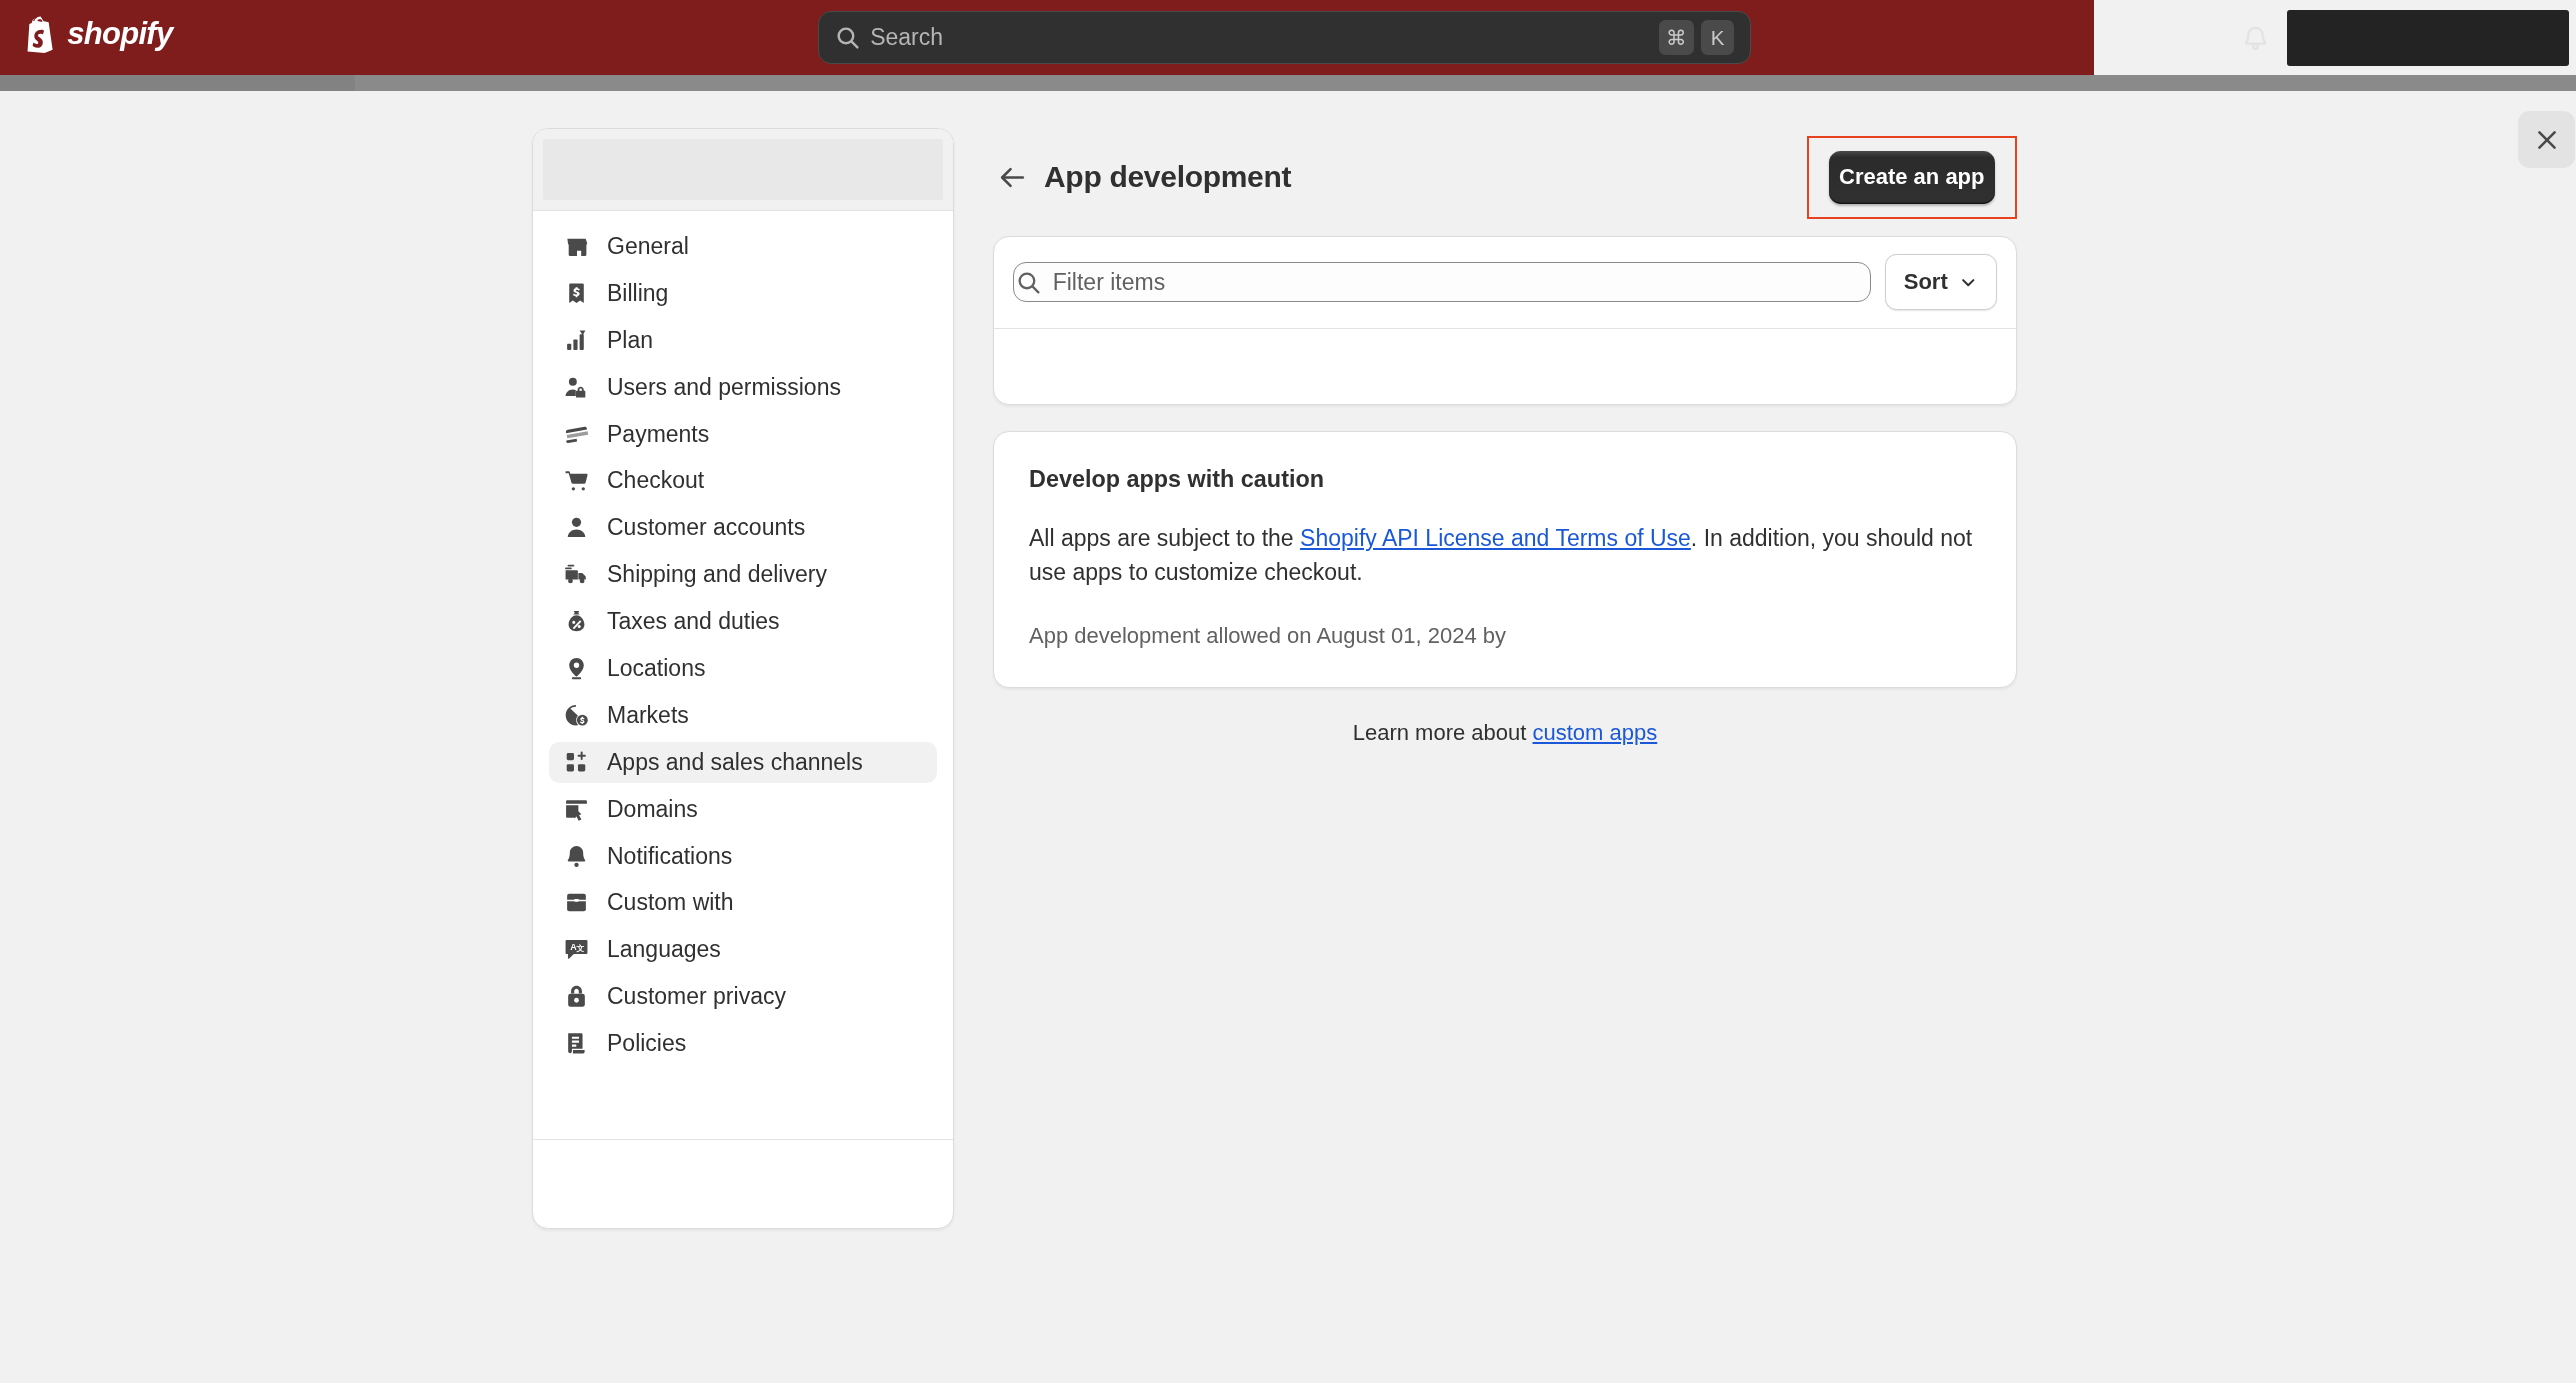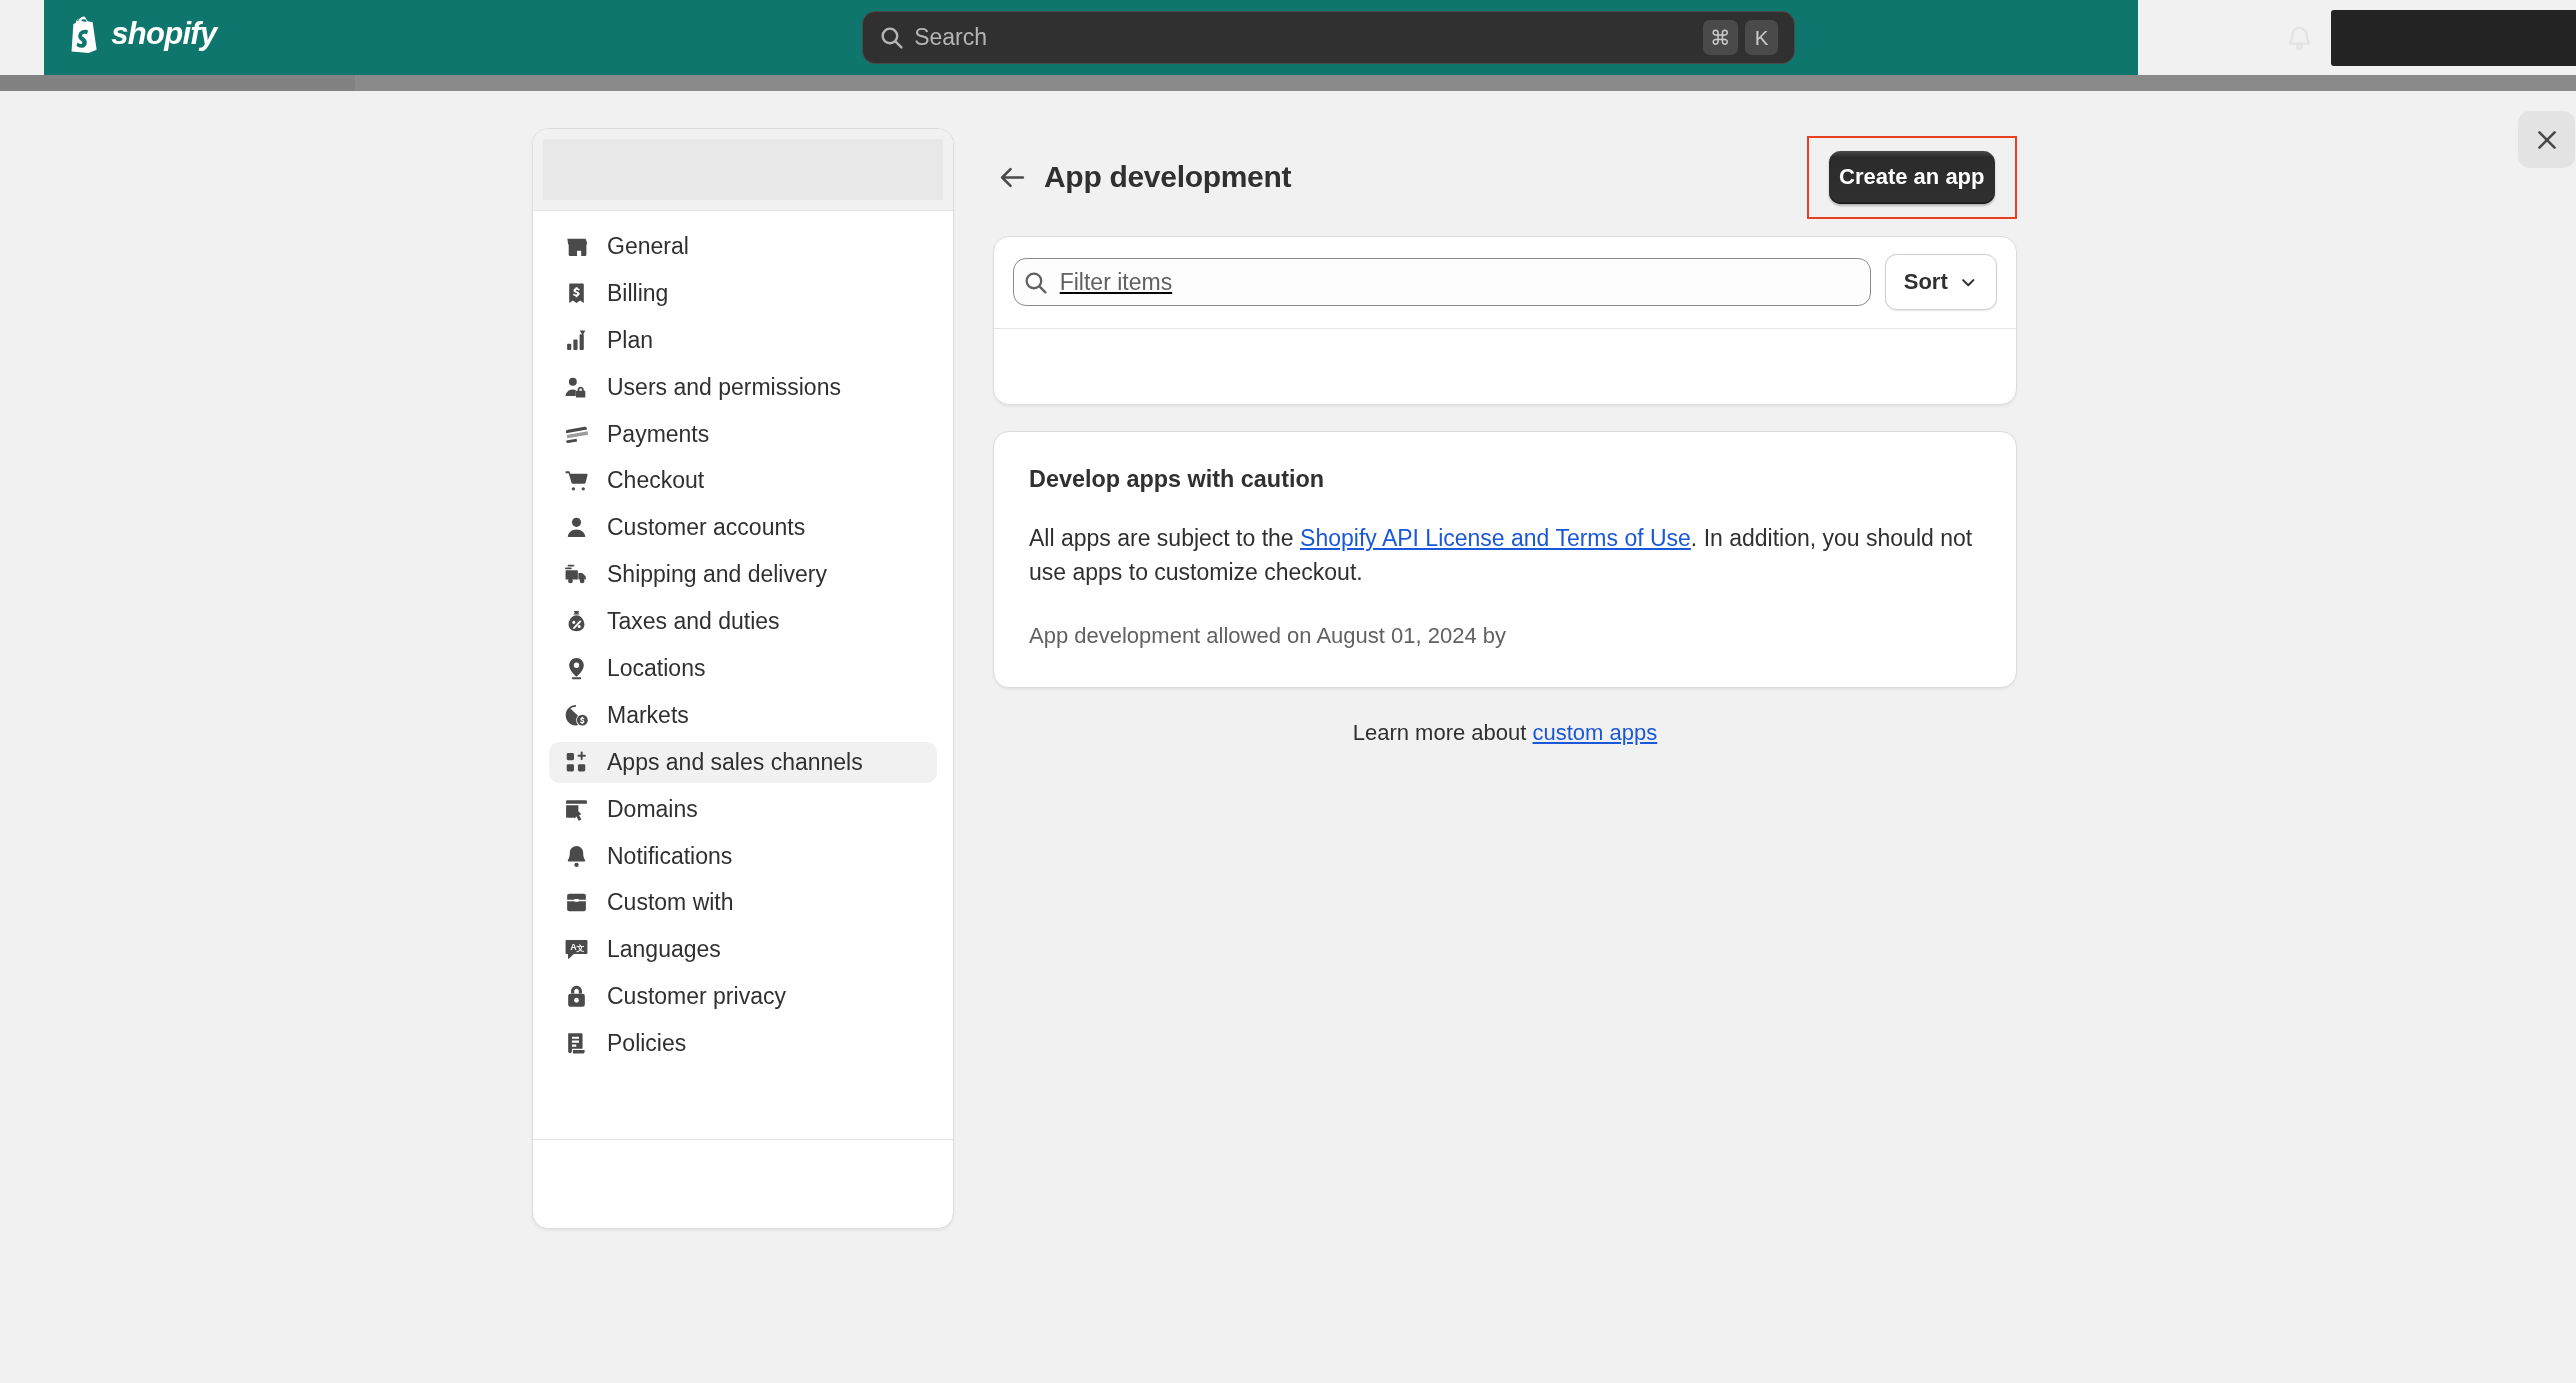--- a/index.html
+++ b/index.html
@@ -7,22 +7,22 @@
     width: 2576px; height: 1384px;
     background: #f1f1f1;
     font-family: "Liberation Sans", sans-serif;
     overflow: hidden;
   }
 
   
   #topbar {
     position: absolute; top: 0; left: 0;
     width: 2094px; height: 75px;
-    background: #0f766e;
-    display: flex; align-items: center; margin-left: 44px;
+    background: #7f1d1d;
+    display: flex; align-items: center;
   }
   #logo-wrap {
     position: absolute; left: 25px; top: 14.6px;
     display: flex; align-items: center; gap: 10.2px;
   }
   #logo-mark { width: 32px; height: 38px; }
   #logo-word {
     color: #ffffff; font-size: 31px; font-style: italic;
     font-weight: 700; letter-spacing: -0.7px; line-height: 1;
   }
@@ -155,25 +155,24 @@
     overflow: hidden;
   }
 
   
   #filter-card { margin-bottom: 26px; }
   #filter-row {
     display: flex; align-items: center;
     padding: 17.6px 19px; gap: 14.6px;
   }
   #filter-input-wrap {
-    flex: 1; height: 48px;
+    flex: 1; height: 40px;
     border: 0.7px solid #8a8a8a; border-radius: 13px;
-    display: flex; align-items: center; padding: 0 9px;
+    display: flex; align-items: center; padding: 0 2px;
     background: #fdfdfd;
-    text-decoration: underline;
   }
   #filter-input-wrap .mag { width: 25px; height: 25px; flex: none; }
   #filter-placeholder {
     color: #616161; font-size: 23px; margin-left: 11.7px;
   }
   #sort-btn {
     height: 56px; min-width: 97px;
     background: #ffffff; border: 0.7px solid #cfcfcf;
     border-radius: 11.7px; cursor: pointer;
     display: flex; align-items: center; justify-content: center;

